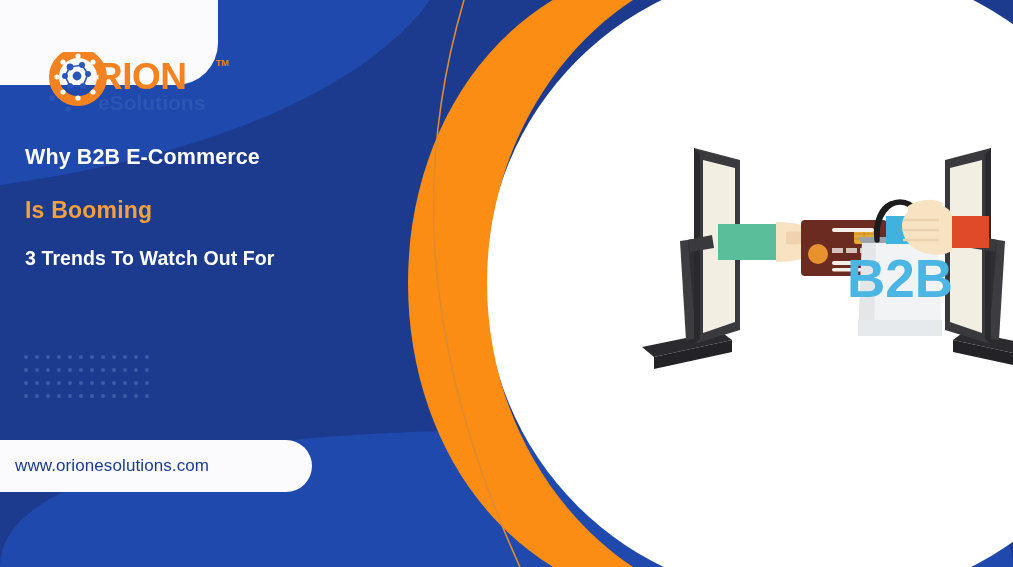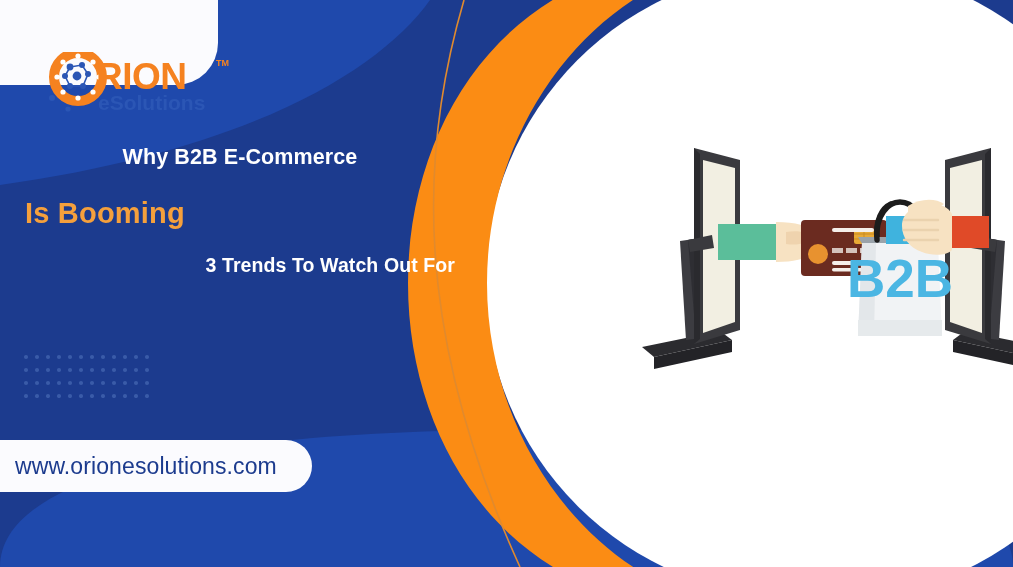--- a/index.html
+++ b/index.html
@@ -17,43 +17,43 @@
     background:#FBFBFE;border-radius:0 0 42px 0;
     box-shadow:0 0 0 0 rgba(0,0,0,0);
   }
   .logo-wrap{position:absolute;left:48px;top:52px;width:190px;height:62px;}
   .logo-wrap svg{display:block;}
 
   
   .headline{position:absolute;left:25px;top:145px;width:430px;}
   .hl-1{
     color:#FFFFFF;font-size:21.5px;font-weight:bold;letter-spacing:.1px;
-    line-height:1.15;margin:0 0 28px 0;text-align:center;
+    line-height:1.15;margin:0 0 28px 0;
   }
   .hl-2{
-    color:#F5A03C;font-size:29px;font-weight:bold;letter-spacing:.2px;
+    color:#F5A03C;font-size:23px;font-weight:bold;letter-spacing:.2px;
     line-height:1.1;margin:0 0 24px 0;
   }
   .hl-3{
     color:#FFFFFF;font-size:19.5px;font-weight:bold;letter-spacing:.1px;
-    line-height:1.15;margin:0;text-align:right;
+    line-height:1.15;margin:0;
   }
 
   
   .dotgrid{position:absolute;left:22px;top:352px;}
   .dotgrid svg{display:block;}
 
   
   .url-pill{
     position:absolute;left:-40px;top:440px;width:352px;height:52px;
     background:#FBFBFE;border-radius:0 26px 26px 0;
     display:flex;align-items:center;
   }
   .url-text{
-    margin-left:55px;color:#1C3B8E;font-size:23px;font-weight:400;
+    margin-left:55px;color:#1C3B8E;font-size:17px;font-weight:400;
     letter-spacing:.1px;
   }
 
   
   .illus{position:absolute;left:636px;top:140px;width:413px;height:230px;}
   .illus svg{display:block;width:413px;height:230px;}
 </style>
 </head>
 <body>
 

